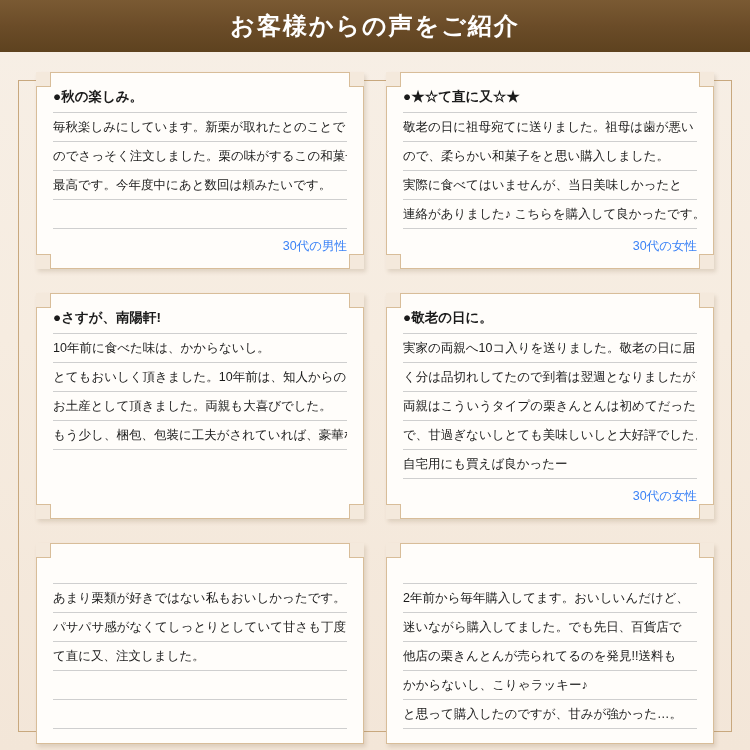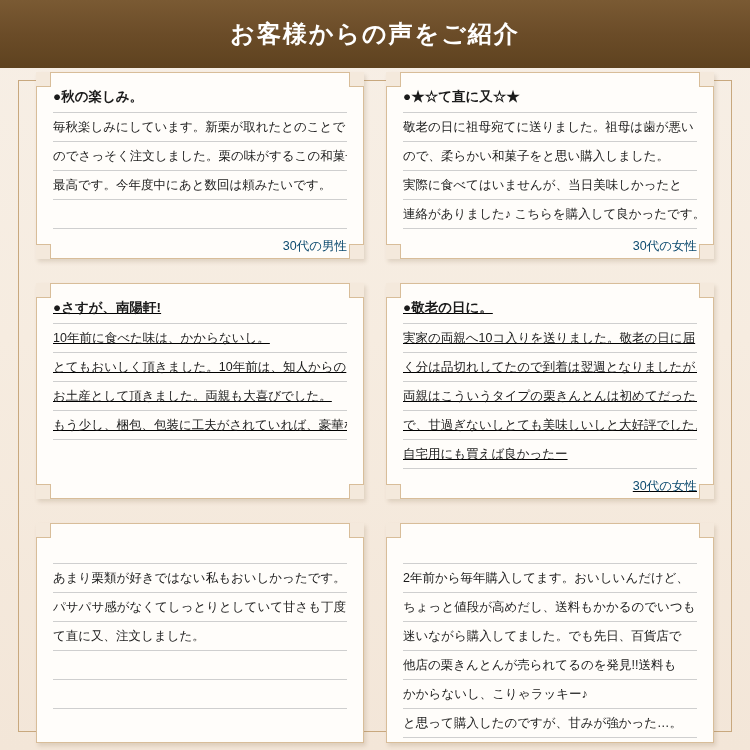--- a/index.html
+++ b/index.html
@@ -17,21 +17,21 @@
     position: relative;
     width: 750px;
     height: 750px;
     background: linear-gradient(180deg, #f7efe6 0%, #f6ece0 45%, #f3e6d8 100%);
     box-sizing: border-box;
   }
   
   .header {
     position: relative;
     width: 750px;
-    height: 68px;
+    height: 52px;
     background: linear-gradient(180deg, #7a5a33 0%, #6b4c28 50%, #5e421f 100%);
     display: flex;
     align-items: center;
     justify-content: center;
   }
   .header-title {
     color: #ffffff;
     font-size: 24px;
     font-weight: bold;
     letter-spacing: 2px;
@@ -58,25 +58,25 @@
     display: flex;
     flex-wrap: wrap;
     gap: 24px 22px;
   }
   .card {
     position: relative;
     width: 328px;
     background: #fffdfa;
     border: 1px solid #d8bd99;
     box-sizing: border-box;
-    padding: 16px 16px 4px 16px;
+    padding: 16px 16px 14px 16px;
     box-shadow: 2px 3px 4px rgba(120, 95, 60, 0.18);
   }
   .card.tall-1 { min-height: 176px; }
-  .card.tall-2 { min-height: 205px; text-decoration: underline; }
+  .card.tall-2 { min-height: 205px; }
   .card.tall-3 { min-height: 176px; }
   .card-title {
     font-size: 13.5px;
     font-weight: bold;
     color: #1b1b1b;
     line-height: 1.2;
     padding-bottom: 6px;
     margin-bottom: 0;
     border-bottom: 1px solid #cfcfcf;
     min-height: 17px;
@@ -94,21 +94,21 @@
     border-bottom: 1px solid #cfcfcf;
     min-height: 14px;
     white-space: nowrap;
     overflow: hidden;
   }
   .card-line.blank { color: transparent; }
   .card-sign {
     margin-top: 10px;
     text-align: right;
     font-size: 12.5px;
-    color: #0c4a6e;
+    color: #3b82f6;
     line-height: 1.2;
     min-height: 15px;
   }
   .card-sign.empty { min-height: 0; margin-top: 0; }
   
   .corner {
     position: absolute;
     width: 14px;
     height: 14px;
     background: #f4e9dc;
@@ -208,21 +208,20 @@
       <div class="card-sign empty"></div>
     </div>
 
     <div class="card tall-3">
       <span class="corner tl"></span>
       <span class="corner tr"></span>
 
       <div class="card-title"></div>
       <div class="card-body">
         <div class="card-line">2年前から毎年購入してます。おいしいんだけど、</div>
-        <div class="card-line">ちょっと値段が高めだし、送料もかかるのでいつも</div>
         <div class="card-line">迷いながら購入してました。でも先日、百貨店で</div>
         <div class="card-line">他店の栗きんとんが売られてるのを発見!!送料も</div>
         <div class="card-line">かからないし、こりゃラッキー♪</div>
         <div class="card-line">と思って購入したのですが、甘みが強かった…。</div>
       </div>
       <div class="card-sign empty"></div>
     </div>
 
   </div>
 </div>

